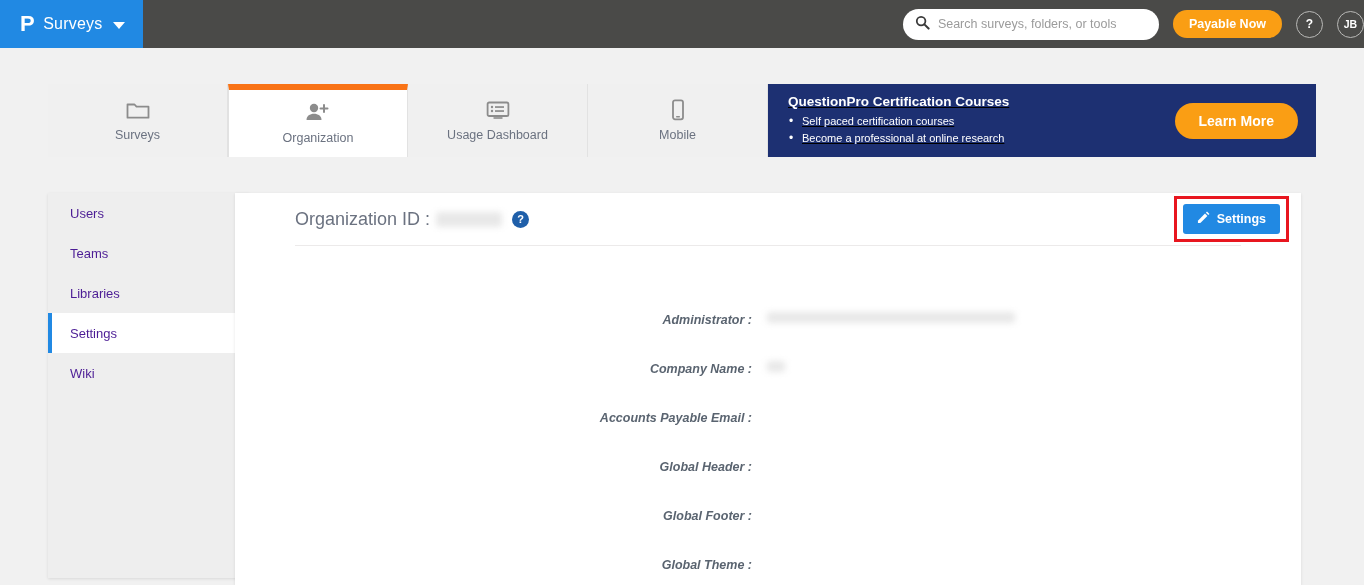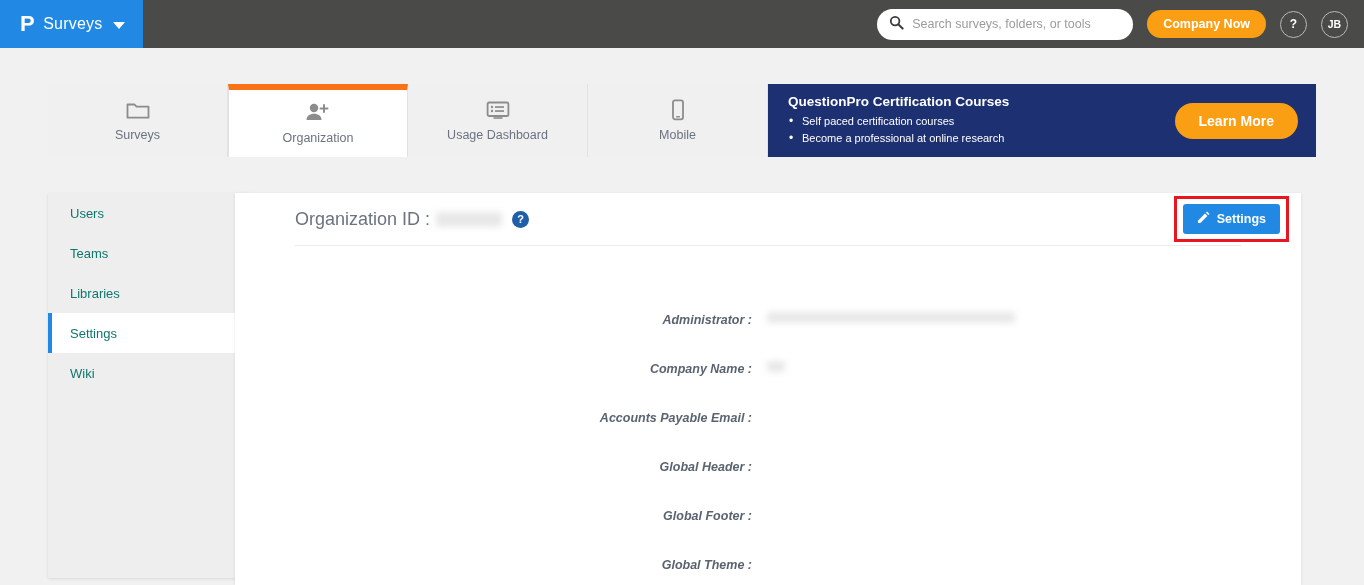--- a/index.html
+++ b/index.html
@@ -49,21 +49,20 @@
     border-right: 6px solid transparent;
     border-top: 7px solid #ffffff;
     margin-left: 2px;
     margin-top: 2px;
   }
   .topbar-right {
     margin-left: auto;
     display: flex;
     align-items: center;
     gap: 14px;
-    padding-right: 16px;
   }
   .search-box {
     width: 256px;
     height: 31px;
     background: #ffffff;
     border-radius: 16px;
     display: flex;
     align-items: center;
     padding: 0 12px;
     gap: 8px;
@@ -141,21 +140,21 @@
   
   .banner {
     flex: 1;
     background: #1d3072;
     display: flex;
     align-items: center;
     padding-left: 20px;
     padding-right: 18px;
     gap: 14px;
   }
-  .banner-text { flex: 1; }
+  .banner-text { flex: 1; text-decoration: underline; }
   .banner-title {
     color: #ffffff;
     font-size: 13.5px;
     font-weight: bold;
     margin-bottom: 4px;
   }
   .banner-list { list-style: none; padding-left: 14px; }
   .banner-list li {
     color: #ffffff;
     font-size: 11px;
@@ -190,21 +189,21 @@
     height: 385px;
     background: #eeeeee;
     box-shadow: 0 1px 3px rgba(0,0,0,0.10);
   }
   .side-item {
     height: 40px;
     display: flex;
     align-items: center;
     padding-left: 18px;
     font-size: 13px;
-    color: #0f766e;
+    color: #4c1d95;
     cursor: pointer;
     border-left: 4px solid transparent;
   }
   .side-item.active {
     background: #ffffff;
     border-left: 4px solid #2189e3;
   }
 
   
   .content {
@@ -307,21 +306,21 @@
   <div class="topbar-right">
     <div class="search-box">
       <span>
         <svg width="15" height="15" viewBox="0 0 16 16">
             <circle cx="6.5" cy="6.5" r="4.6" fill="none" stroke="#3a3a3a" stroke-width="1.9"></circle>
             <line x1="10" y1="10" x2="14.5" y2="14.5" stroke="#3a3a3a" stroke-width="2.2" stroke-linecap="round"></line>
           </svg>
       </span>
       <input type="text" placeholder="Search surveys, folders, or tools" style="">
     </div>
-    <button class="upgrade-btn">Company Now</button>
+    <button class="upgrade-btn">Payable Now</button>
     <div class="circle-icon">?</div>
     <div class="circle-icon avatar">JB</div>
   </div>
 </div>
 
 <div class="tabs-row">
 
   <div class="tab">
     <span class="tab-icon">
       <svg width="24" height="20" viewBox="0 0 24 20">

